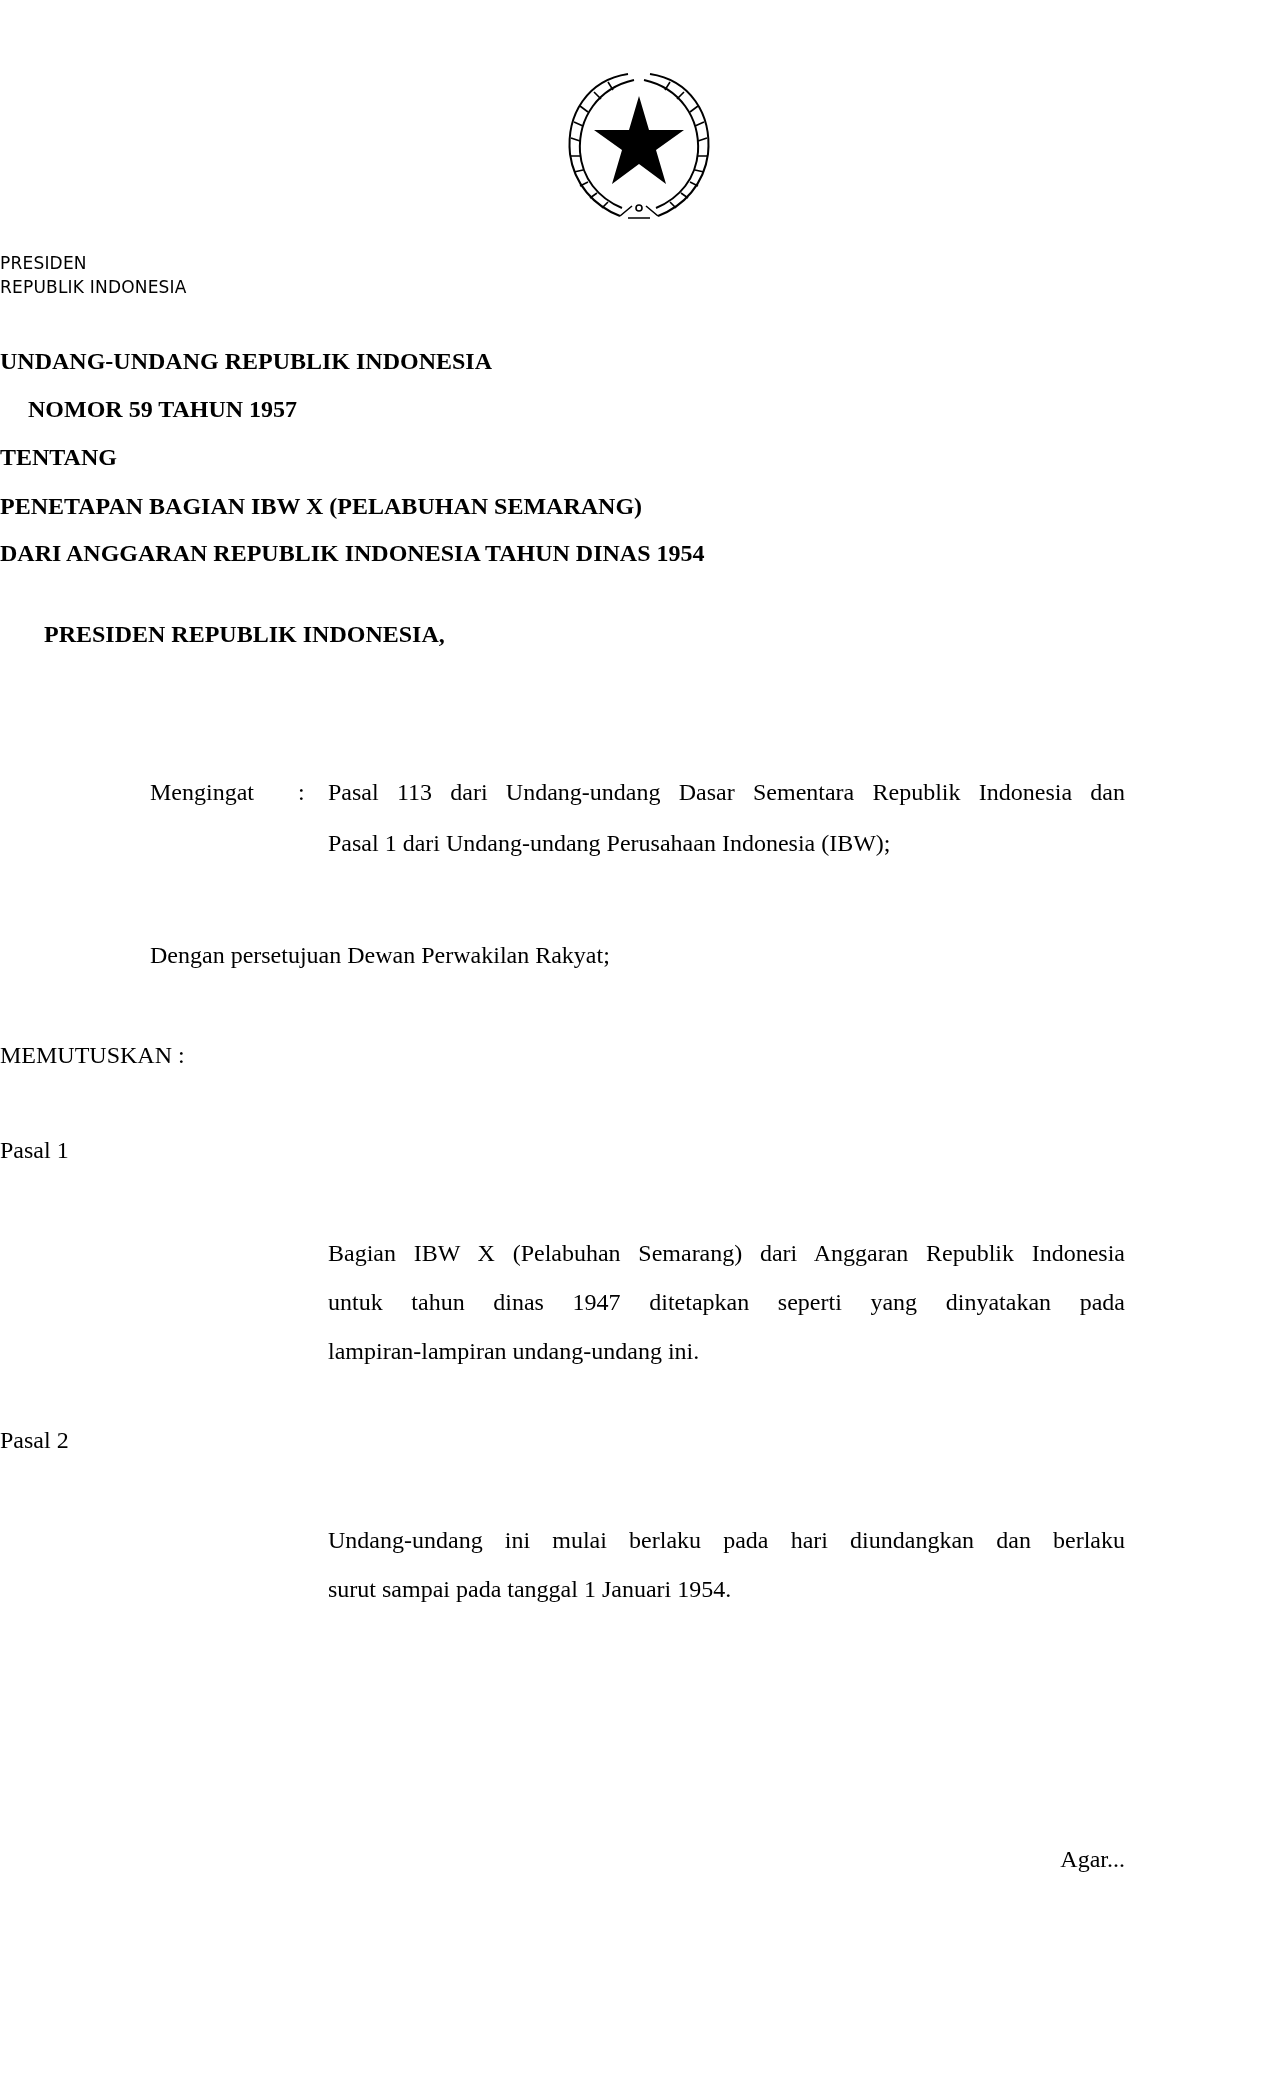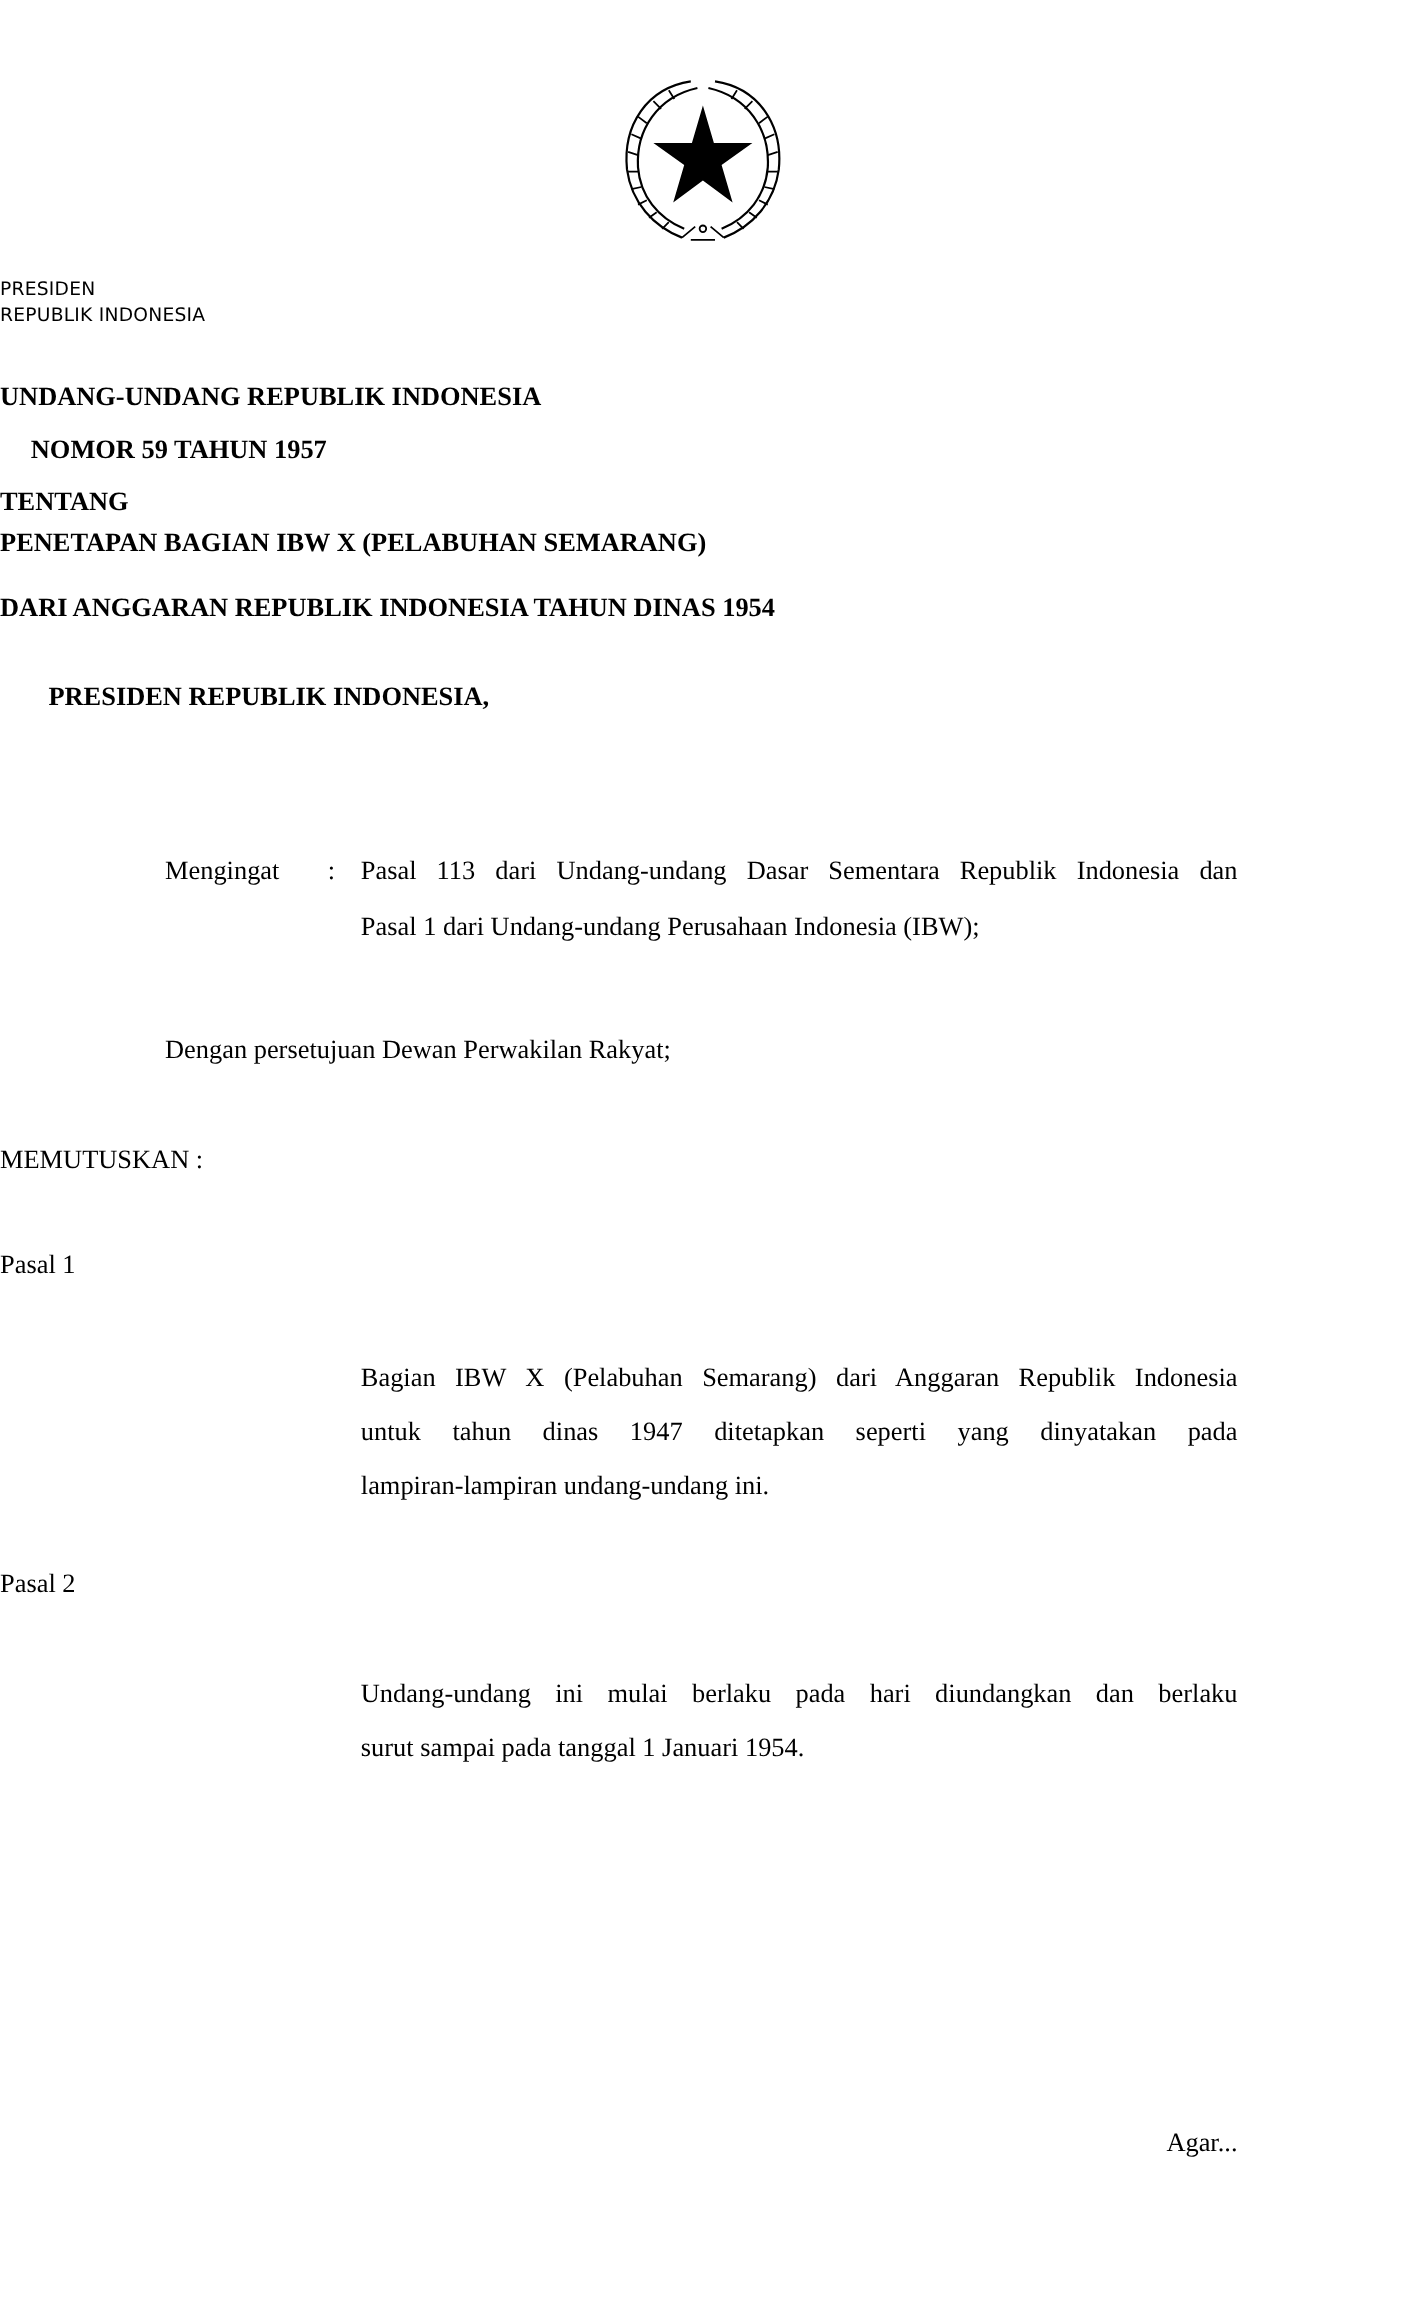--- a/index.html
+++ b/index.html
@@ -34,21 +34,21 @@
     <polygon fill="#000" points="81,30 91,64 126,64 98,84 108,118 81,98 54,118 64,84 36,64 71,64"></polygon>
   </svg>
 </div>
 
 <div class="abs center org" style="top:251px;">PRESIDEN</div>
 <div class="abs center org" style="top:275px;">REPUBLIK INDONESIA</div>
 
 <div class="abs center title" style="top:347px;">UNDANG-UNDANG REPUBLIK INDONESIA</div>
 <div class="abs center title" style="top:395px;padding-left:28px;">NOMOR 59 TAHUN 1957</div>
 <div class="abs center title" style="top:443px;">TENTANG</div>
-<div class="abs center title" style="top:480px;">PENETAPAN BAGIAN IBW X (PELABUHAN SEMARANG)</div>
+<div class="abs center title" style="top:492px;">PENETAPAN BAGIAN IBW X (PELABUHAN SEMARANG)</div>
 <div class="abs center title" style="top:539px;">DARI ANGGARAN REPUBLIK INDONESIA TAHUN DINAS 1954</div>
 
 <div class="abs center title" style="top:620px;margin-left:44px;">PRESIDEN REPUBLIK INDONESIA,</div>
 
 <div class="abs body" style="left:150px; top:778px;">Mengingat</div>
 <div class="abs body" style="left:298px; top:778px;">:</div>
 <div class="abs body justify" style="left:328px; width:797px; top:778px;">Pasal 113 dari Undang-undang Dasar Sementara Republik Indonesia dan</div>
 <div class="abs body" style="left:328px; top:829px;">Pasal 1 dari Undang-undang Perusahaan Indonesia (IBW);</div>
 
 <div class="abs body" style="left:150px; top:941px;">Dengan persetujuan Dewan Perwakilan Rakyat;</div>
@@ -57,13 +57,13 @@
 
 <div class="abs center body" style="top:1136px;">Pasal 1</div>
 <div class="abs body justify" style="left:328px; width:797px; top:1239px;">Bagian IBW X (Pelabuhan Semarang) dari Anggaran Republik Indonesia</div>
 <div class="abs body justify" style="left:328px; width:797px; top:1288px;">untuk tahun dinas 1947 ditetapkan seperti yang dinyatakan pada</div>
 <div class="abs body" style="left:328px; top:1337px;">lampiran-lampiran undang-undang ini.</div>
 
 <div class="abs center body" style="top:1426px;">Pasal 2</div>
 <div class="abs body justify" style="left:328px; width:797px; top:1526px;">Undang-undang ini mulai berlaku pada hari diundangkan dan berlaku</div>
 <div class="abs body" style="left:328px; top:1575px;">surut sampai pada tanggal 1 Januari 1954.</div>
 
-<div class="abs body" style="right:150px; top:1934px; text-align:center;">Agar...</div>
+<div class="abs body" style="right:150px; top:1845px; text-align:center;">Agar...</div>
 
 </body></html>

